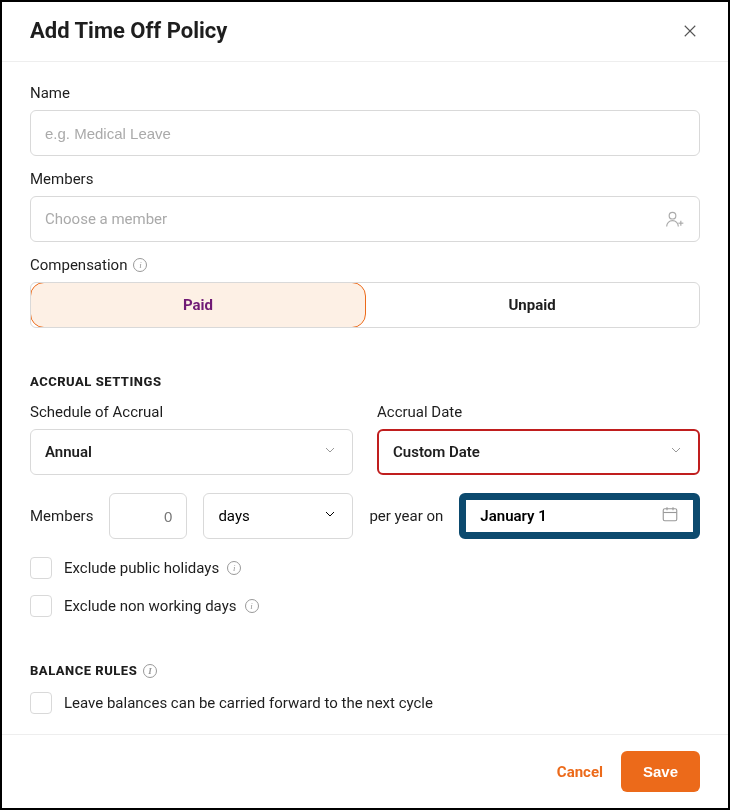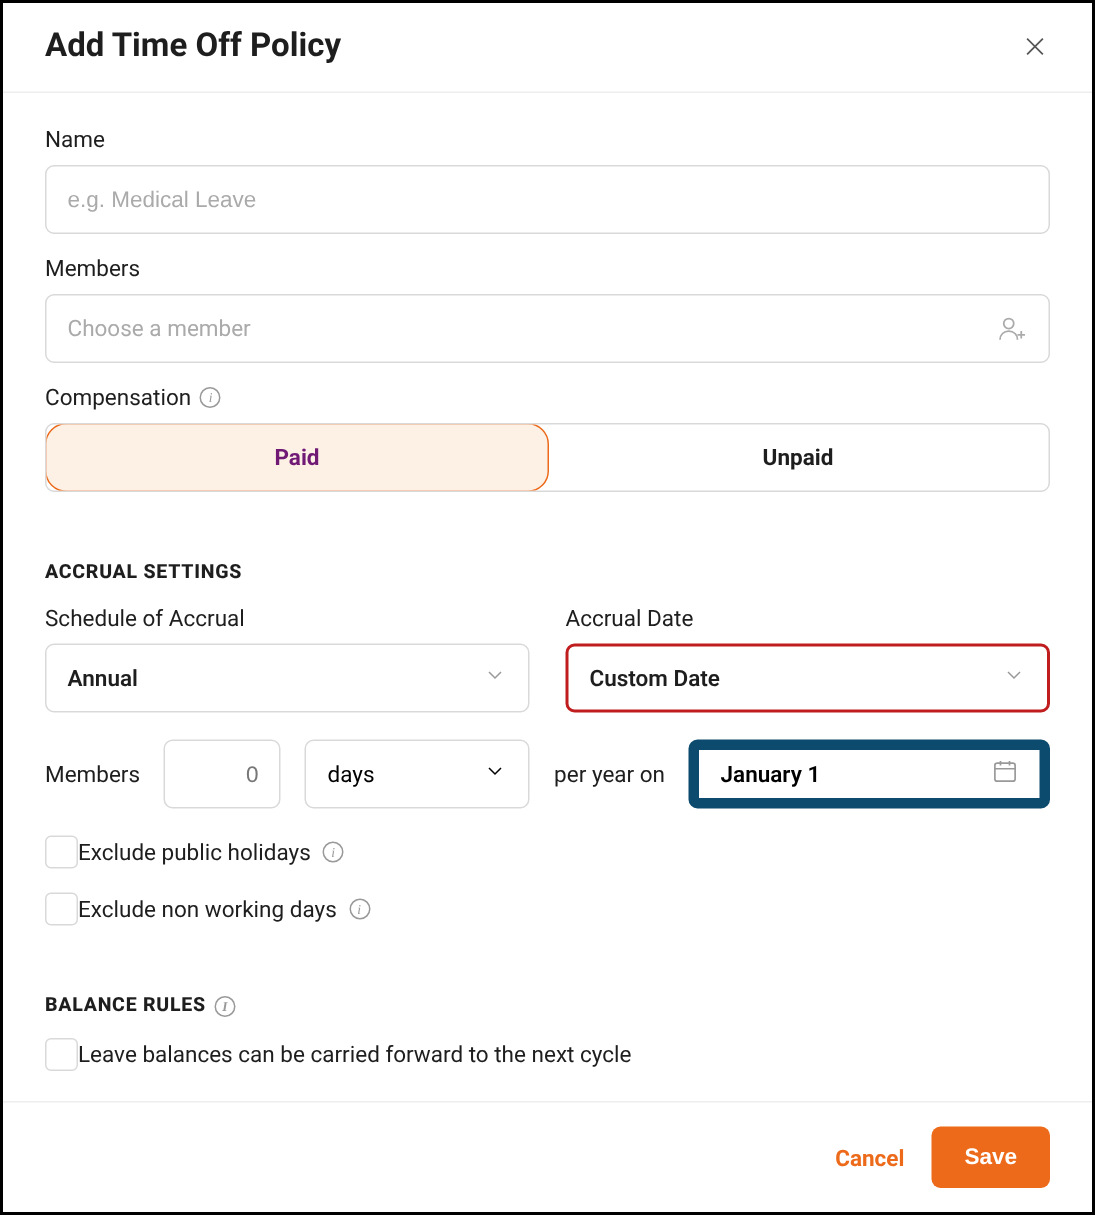--- a/index.html
+++ b/index.html
@@ -29,21 +29,21 @@
     .col { flex: 1; display: flex; flex-direction: column; }
     .select { justify-content: space-between; cursor: pointer; font-weight: 600; }
     .select.highlighted { border: 2px solid #c01e1e; }
     .select .chev { color: #999; }
     .accrue-row { display: flex; align-items: center; gap: 16px; flex-wrap: nowrap; }
     .accrue-label { font-size: 15px; color: #1e1e1e; }
     .num-input { width: 78px; height: 46px; border: 1px solid #d9d9d9; border-radius: 6px; text-align: right; padding: 0 14px; font-size: 15px; color: #777; }
     .unit-select { width: 150px; height: 46px; border: 1px solid #d9d9d9; border-radius: 6px; display: flex; align-items: center; justify-content: space-between; padding: 12px 14px; font-size: 15px; cursor: pointer; font-weight: 400; }
     .date-select { flex: 1; height: 46px; border: 7px solid #0c4a6e; border-radius: 6px; display: flex; align-items: center; justify-content: space-between; padding: 0 14px; font-size: 15px; font-weight: 600; cursor: pointer; }
     .cal-icon { color: #999; }
-    .check-row { display: flex; align-items: center; margin-bottom: 16px; }
+    .check-row { display: flex; align-items: center; gap: 12px; margin-bottom: 16px; }
     .checkbox { width: 22px; height: 22px; border: 1px solid #d9d9d9; border-radius: 4px; cursor: pointer; flex-shrink: 0; background: transparent; }
     .check-label { font-size: 15px; color: #1e1e1e; display: flex; align-items: center; gap: 8px; }
     .info-icon { width: 14px; height: 14px; border: 1px solid #999; border-radius: 50%; display: inline-flex; align-items: center; justify-content: center; font-size: 9px; color: #999; font-style: italic; font-family: serif; cursor: default; }
     .footer { border-top: 1px solid #eee; padding: 16px 28px; display: flex; justify-content: flex-end; align-items: center; gap: 18px; }
     .cancel { color: #ec6a1a; font-size: 15px; font-weight: 700; cursor: pointer; }
     .save { background: #ec6a1a; color: #fff; border: none; border-radius: 6px; padding: 12px 22px; font-size: 15px; font-weight: 700; cursor: pointer; }
     .spacer-30 { height: 30px; }
     .spacer-20 { height: 20px; }
   </style>
 </head>

